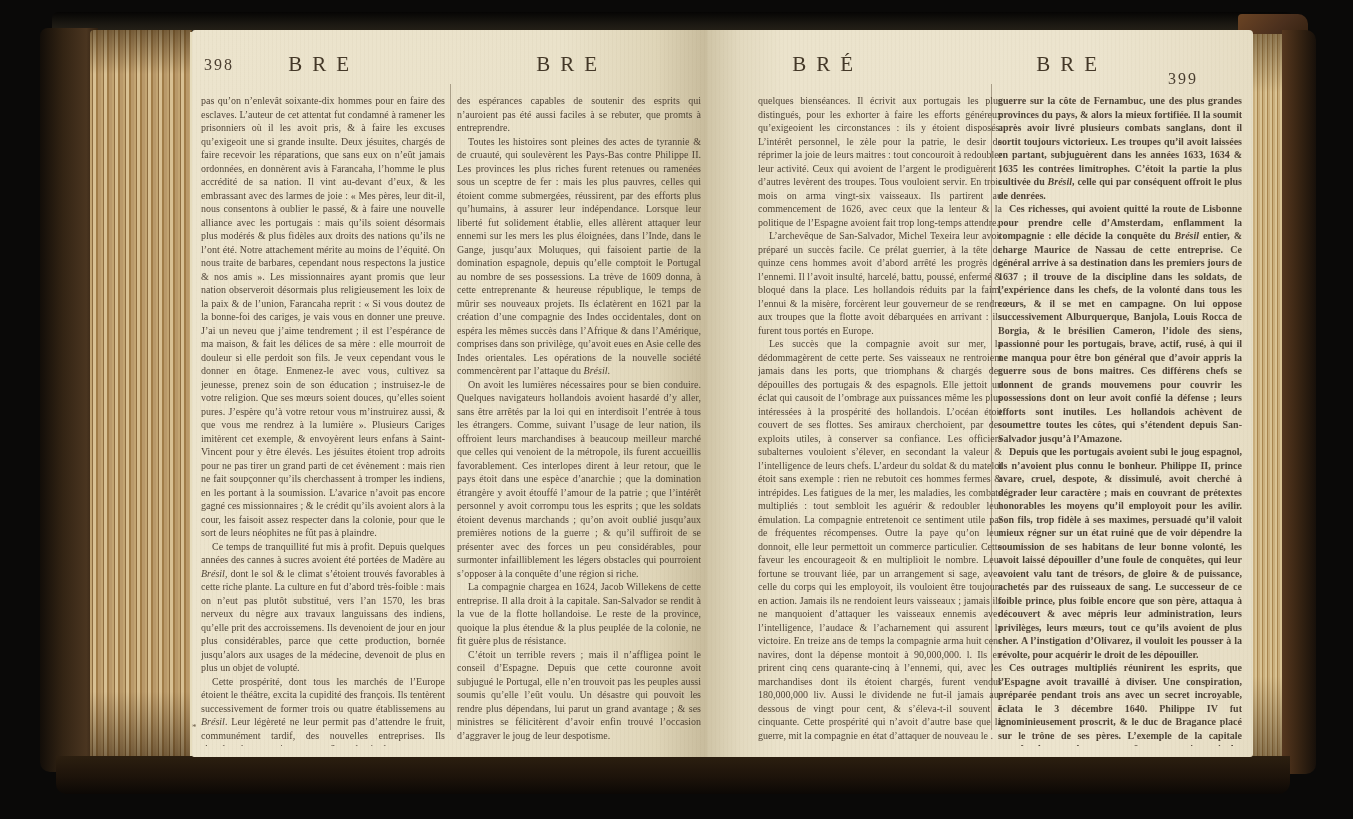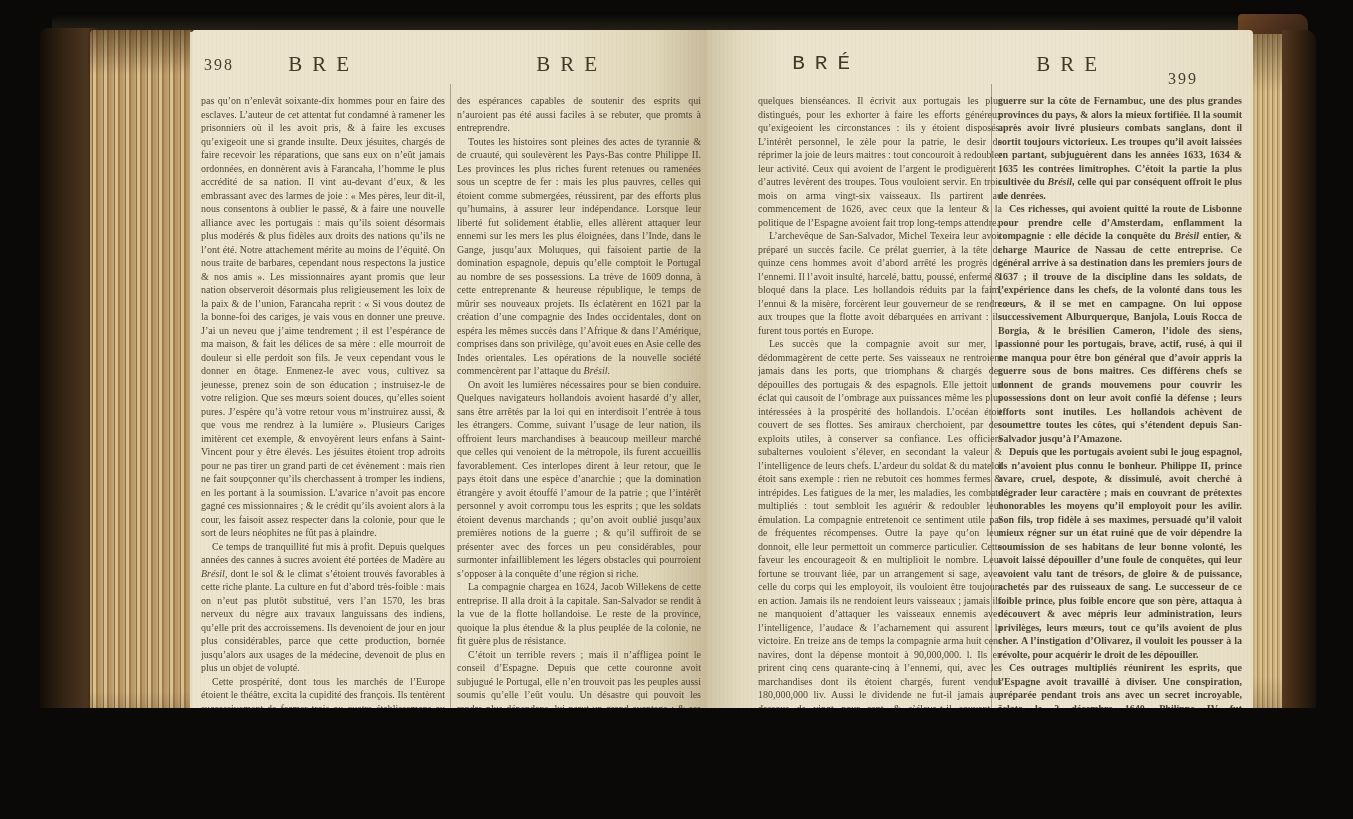--- a/index.html
+++ b/index.html
@@ -1,16 +1,16 @@
 <!DOCTYPE html>
 <html><head>
 <meta charset="utf-8">
 <style>
   html,body{margin:0;padding:0;background:#0a0908;}
-  #stage{position:relative;width:1353px;height:708px;background:#0a0908;overflow:hidden;
+  #stage{position:relative;width:1353px;height:819px;background:#0a0908;overflow:hidden;
          font-family:"Liberation Serif","DejaVu Serif",serif;}
 
   
   .top-edge{position:absolute;left:52px;top:12px;width:1244px;height:22px;
     background:linear-gradient(180deg,#060504 0%,#1b1812 55%,#2a241a 100%);
     border-radius:6px 10px 0 0;}
   .corner-tr{position:absolute;left:1238px;top:14px;width:70px;height:52px;
     background:linear-gradient(135deg,#6b4424 0%,#4a2f1d 45%,#241708 100%);
     border-radius:4px 10px 0 0;}
   .cover-left{position:absolute;left:40px;top:28px;width:58px;height:744px;
@@ -85,21 +85,21 @@
   <div class="colrule" style="left:450px;"></div>
   <div class="col" style="left:457px;">
       <p>des espérances capables de soutenir des esprits qui n’auroient pas été aussi faciles à se rebuter, que promts à entreprendre.</p>
       <p class="indent">Toutes les histoires sont pleines des actes de tyrannie &amp; de cruauté, qui soulevèrent les Pays-Bas contre Philippe II. Les provinces les plus riches furent retenues ou ramenées sous un sceptre de fer : mais les plus pauvres, celles qui étoient comme submergées, réussirent, par des efforts plus qu’humains, à assurer leur indépendance. Lorsque leur liberté fut solidement établie, elles allèrent attaquer leur ennemi sur les mers les plus éloignées, dans l’Inde, dans le Gange, jusqu’aux Moluques, qui faisoient partie de la domination espagnole, depuis qu’elle comptoit le Portugal au nombre de ses possessions. La trève de 1609 donna, à cette entreprenante &amp; heureuse république, le temps de mûrir ses nouveaux projets. Ils éclatèrent en 1621 par la création d’une compagnie des Indes occidentales, dont on espéra les mêmes succès dans l’Afrique &amp; dans l’Amérique, comprises dans son privilège, qu’avoit eues en Asie celle des Indes orientales. Les opérations de la nouvelle société commencèrent par l’attaque du <i>Brésil</i>.</p>
       <p class="indent">On avoit les lumières nécessaires pour se bien conduire. Quelques navigateurs hollandois avoient hasardé d’y aller, sans être arrêtés par la loi qui en interdisoit l’entrée à tous les étrangers. Comme, suivant l’usage de leur nation, ils offroient leurs marchandises à beaucoup meilleur marché que celles qui venoient de la métropole, ils furent accueillis favorablement. Ces interlopes dirent à leur retour, que le pays étoit dans une espèce d’anarchie ; que la domination étrangère y avoit étouffé l’amour de la patrie ; que l’intérêt personnel y avoit corrompu tous les esprits ; que les soldats étoient devenus marchands ; qu’on avoit oublié jusqu’aux premières notions de la guerre ; &amp; qu’il suffiroit de se présenter avec des forces un peu considérables, pour surmonter infailliblement les légers obstacles qui pourroient s’opposer à la conquête d’une région si riche.</p>
       <p class="indent">La compagnie chargea en 1624, Jacob Willekens de cette entreprise. Il alla droit à la capitale. San-Salvador se rendit à la vue de la flotte hollandoise. Le reste de la province, quoique la plus étendue &amp; la plus peuplée de la colonie, ne fit guère plus de résistance.</p>
       <p class="indent">C’étoit un terrible revers ; mais il n’affligea point le conseil d’Espagne. Depuis que cette couronne avoit subjugué le Portugal, elle n’en trouvoit pas les peuples aussi soumis qu’elle l’eût voulu. Un désastre qui pouvoit les rendre plus dépendans, lui parut un grand avantage ; &amp; ses ministres se félicitèrent d’avoir enfin trouvé l’occasion d’aggraver le joug de leur despotisme.</p>
     </div>
   <div class="sig-mark">*</div>
 
-  <div class="running-title" style="left:788px;font-family:Liberation Mono, monospace;">BRÉ</div>
+  <div class="running-title" style="left:788px;">BRÉ</div>
   <div class="running-title" style="left:1032px;">BRE</div>
   <div class="folio" style="left:1168px;margin-top:14px;">399</div>
   <div class="col" style="left:758px;">
       <p>quelques bienséances. Il écrivit aux portugais les plus distingués, pour les exhorter à faire les efforts généreux qu’exigeoient les circonstances : ils y étoient disposés. L’intérêt personnel, le zèle pour la patrie, le desir de réprimer la joie de leurs maitres : tout concouroit à redoubler leur activité. Ceux qui avoient de l’argent le prodiguèrent ; d’autres levèrent des troupes. Tous vouloient servir. En trois mois on arma vingt-six vaisseaux. Ils partirent au commencement de 1626, avec ceux que la lenteur &amp; la politique de l’Espagne avoient fait trop long-temps attendre.</p>
       <p class="indent">L’archevêque de San-Salvador, Michel Texeira leur avoit préparé un succès facile. Ce prélat guerrier, à la tête de quinze cens hommes avoit d’abord arrêté les progrès de l’ennemi. Il l’avoit insulté, harcelé, battu, poussé, enfermé &amp; bloqué dans la place. Les hollandois réduits par la faim, l’ennui &amp; la misère, forcèrent leur gouverneur de se rendre aux troupes que la flotte avoit débarquées en arrivant : ils furent tous portés en Europe.</p>
       <p class="indent">Les succès que la compagnie avoit sur mer, la dédommagèrent de cette perte. Ses vaisseaux ne rentroient jamais dans les ports, que triomphans &amp; chargés des dépouilles des portugais &amp; des espagnols. Elle jettoit un éclat qui causoit de l’ombrage aux puissances même les plus intéressées à la prospérité des hollandois. L’océan étoit couvert de ses flottes. Ses amiraux cherchoient, par des exploits utiles, à conserver sa confiance. Les officiers subalternes vouloient s’élever, en secondant la valeur &amp; l’intelligence de leurs chefs. L’ardeur du soldat &amp; du matelot étoit sans exemple : rien ne rebutoit ces hommes fermes &amp; intrépides. Les fatigues de la mer, les maladies, les combats multipliés : tout sembloit les aguérir &amp; redoubler leur émulation. La compagnie entretenoit ce sentiment utile par de fréquentes récompenses. Outre la paye qu’on leur donnoit, elle leur permettoit un commerce particulier. Cette faveur les encourageoit &amp; en multiplioit le nombre. Leur fortune se trouvant liée, par un arrangement si sage, avec celle du corps qui les employoit, ils vouloient être toujours en action. Jamais ils ne rendoient leurs vaisseaux ; jamais ils ne manquoient d’attaquer les vaisseaux ennemis avec l’intelligence, l’audace &amp; l’acharnement qui assurent la victoire. En treize ans de temps la compagnie arma huit cens navires, dont la dépense montoit à 90,000,000. l. Ils en prirent cinq cens quarante-cinq à l’ennemi, qui, avec les marchandises dont ils étoient chargés, furent vendus 180,000,000 liv. Aussi le dividende ne fut-il jamais au-dessous de vingt pour cent, &amp; s’éleva-t-il souvent à cinquante. Cette prospérité qui n’avoit d’autre base que la guerre, mit la compagnie en état d’attaquer de nouveau le .</p>
     </div>
   <div class="colrule" style="left:991px;"></div>
   <div class="col" style="left:998px;font-weight:bold;">
       <p>guerre sur la côte de Fernambuc, une des plus grandes provinces du pays, &amp; alors la mieux fortifiée. Il la soumit après avoir livré plusieurs combats sanglans, dont il sortit toujours victorieux. Les troupes qu’il avoit laissées en partant, subjuguèrent dans les années 1633, 1634 &amp; 1635 les contrées limitrophes. C’étoit la partie la plus cultivée du <i>Brésil</i>, celle qui par conséquent offroit le plus de denrées.</p>

